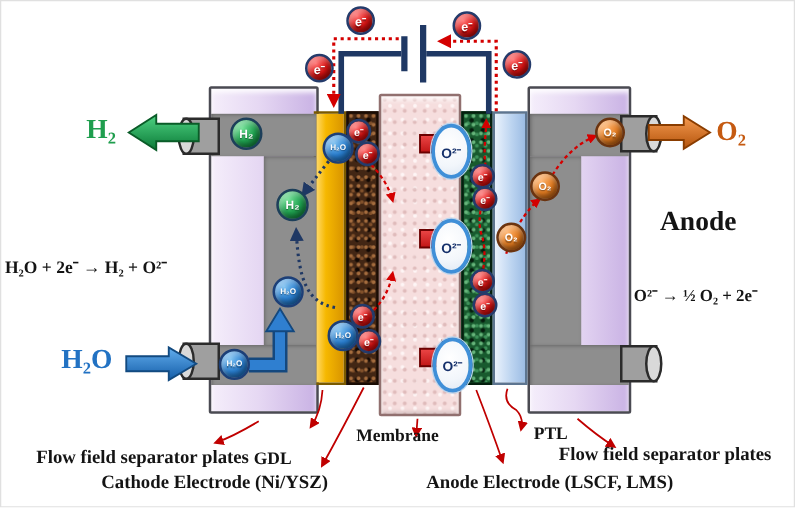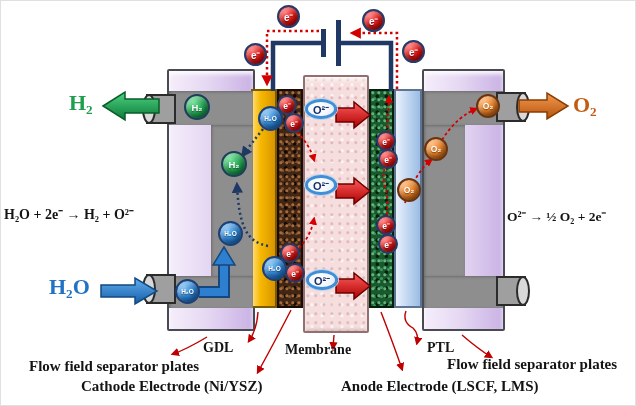--- a/index.html
+++ b/index.html
@@ -34,26 +34,26 @@
           box-shadow:inset -2px -3px 4px rgba(0,0,0,.35), inset 2px 3px 4px rgba(255,255,255,.4);}
   .bubble.e{width:20px;height:20px;font-size:8.5px;border:2px solid #243b6b;
             background:radial-gradient(circle at 35% 30%, #ff6b6b, #d81313 50%, #8f0000);}
   .bubble.e.big{width:23px;height:23px;font-size:10px;}
   .bubble.h2o{width:25px;height:25px;font-size:6.5px;border:2px solid #1d3f77;
             background:radial-gradient(circle at 35% 30%, #7cc0f0, #2a7fd0 50%, #125a9e);}
   .bubble.h2{width:26px;height:26px;font-size:9.5px;border:2px solid #1d3f5a;
             background:radial-gradient(circle at 35% 30%, #6fe094, #1fa04f 50%, #0b6e30);}
   .bubble.o2{width:24px;height:24px;font-size:8.5px;border:2px solid #6b3410;
             background:radial-gradient(circle at 35% 30%, #ffb066, #e07a20 50%, #9a4a08);}
-  .bubble.oxide{width:32px;height:20px;font-size:11px;border:3px solid #3f8fd8;color:#15306b;text-shadow:none;
+  .bubble.oxide{width:32px;height:44px;font-size:11px;border:3px solid #3f8fd8;color:#15306b;text-shadow:none;
             background:radial-gradient(circle at 40% 35%, #ffffff, #f2f6fb 60%, #dde7f3);
-            box-shadow:0 0 0 1px #bcd6ee;}
+            box-shadow:0 0 0 1px #bcd6ee;margin-left:40px;}
   .lbl{position:absolute;z-index:5;font-weight:bold;color:#141414;white-space:nowrap;line-height:1.05;}
   .lbl.green{color:#1f9e4e;} .lbl.blue{color:#2272c3;} .lbl.orange{color:#c55a11;}
-  .t22{font-size:22px;} .t14{font-size:14px;text-align:right;} .t15{font-size:15px;} .t13{font-size:13.5px;}
+  .t22{font-size:22px;} .t14{font-size:14px;text-align:right;} .t15{font-size:15px;} .t13{font-size:13.5px;margin-top:20px;}
 </style>
 </head>
 <body>
 
 <div class="canvas">
 
   <div class="plate" style="left:166px;top:68px;width:88px;height:262px"></div>
   <div class="plate" style="left:421px;top:68px;width:83px;height:262px"></div>
 
   <div class="layer gdl" style="left:250px;top:88px;width:26px;height:219px"></div>
@@ -185,23 +185,24 @@
   <div class="bubble o2" style="left:475px;top:93px">O₂</div>
 
   <div class="bubble oxide" style="left:304px;top:98px">O²⁻</div>
   <div class="bubble oxide" style="left:304px;top:174px">O²⁻</div>
   <div class="bubble oxide" style="left:305px;top:269px">O²⁻</div>
 
   <div class="lbl green t22" style="left:68px;top:90px">H₂</div>
   <div class="lbl blue t22" style="left:48px;top:274px">H₂O</div>
   <div class="lbl orange t22" style="left:572px;top:92px">O₂</div>
   <div class="lbl t14" style="left:3px;top:207px">H₂O + 2e⁻ → H₂ + O²⁻</div>
+  <div class="lbl t22" style="left:527px;top:164px">Anode</div>
   <div class="lbl t13" style="left:506px;top:209px">O²⁻ → ½ O₂ + 2e⁻</div>
 
-  <div class="lbl t14" style="left:202px;top:340px">GDL</div>
+  <div class="lbl t14" style="left:202px;top:360px">GDL</div>
   <div class="lbl t14" style="left:284px;top:342px">Membrane</div>
   <div class="lbl t14" style="left:426px;top:340px">PTL</div>
   <div class="lbl t15" style="left:28px;top:358px">Flow field separator plates</div>
   <div class="lbl t15" style="left:446px;top:356px">Flow field separator plates</div>
   <div class="lbl t15" style="left:340px;top:378px">Anode Electrode (LSCF, LMS)</div>
   <div class="lbl t15" style="left:80px;top:378px">Cathode Electrode (Ni/YSZ)</div>
 
 </div>
 
 </body></html>

